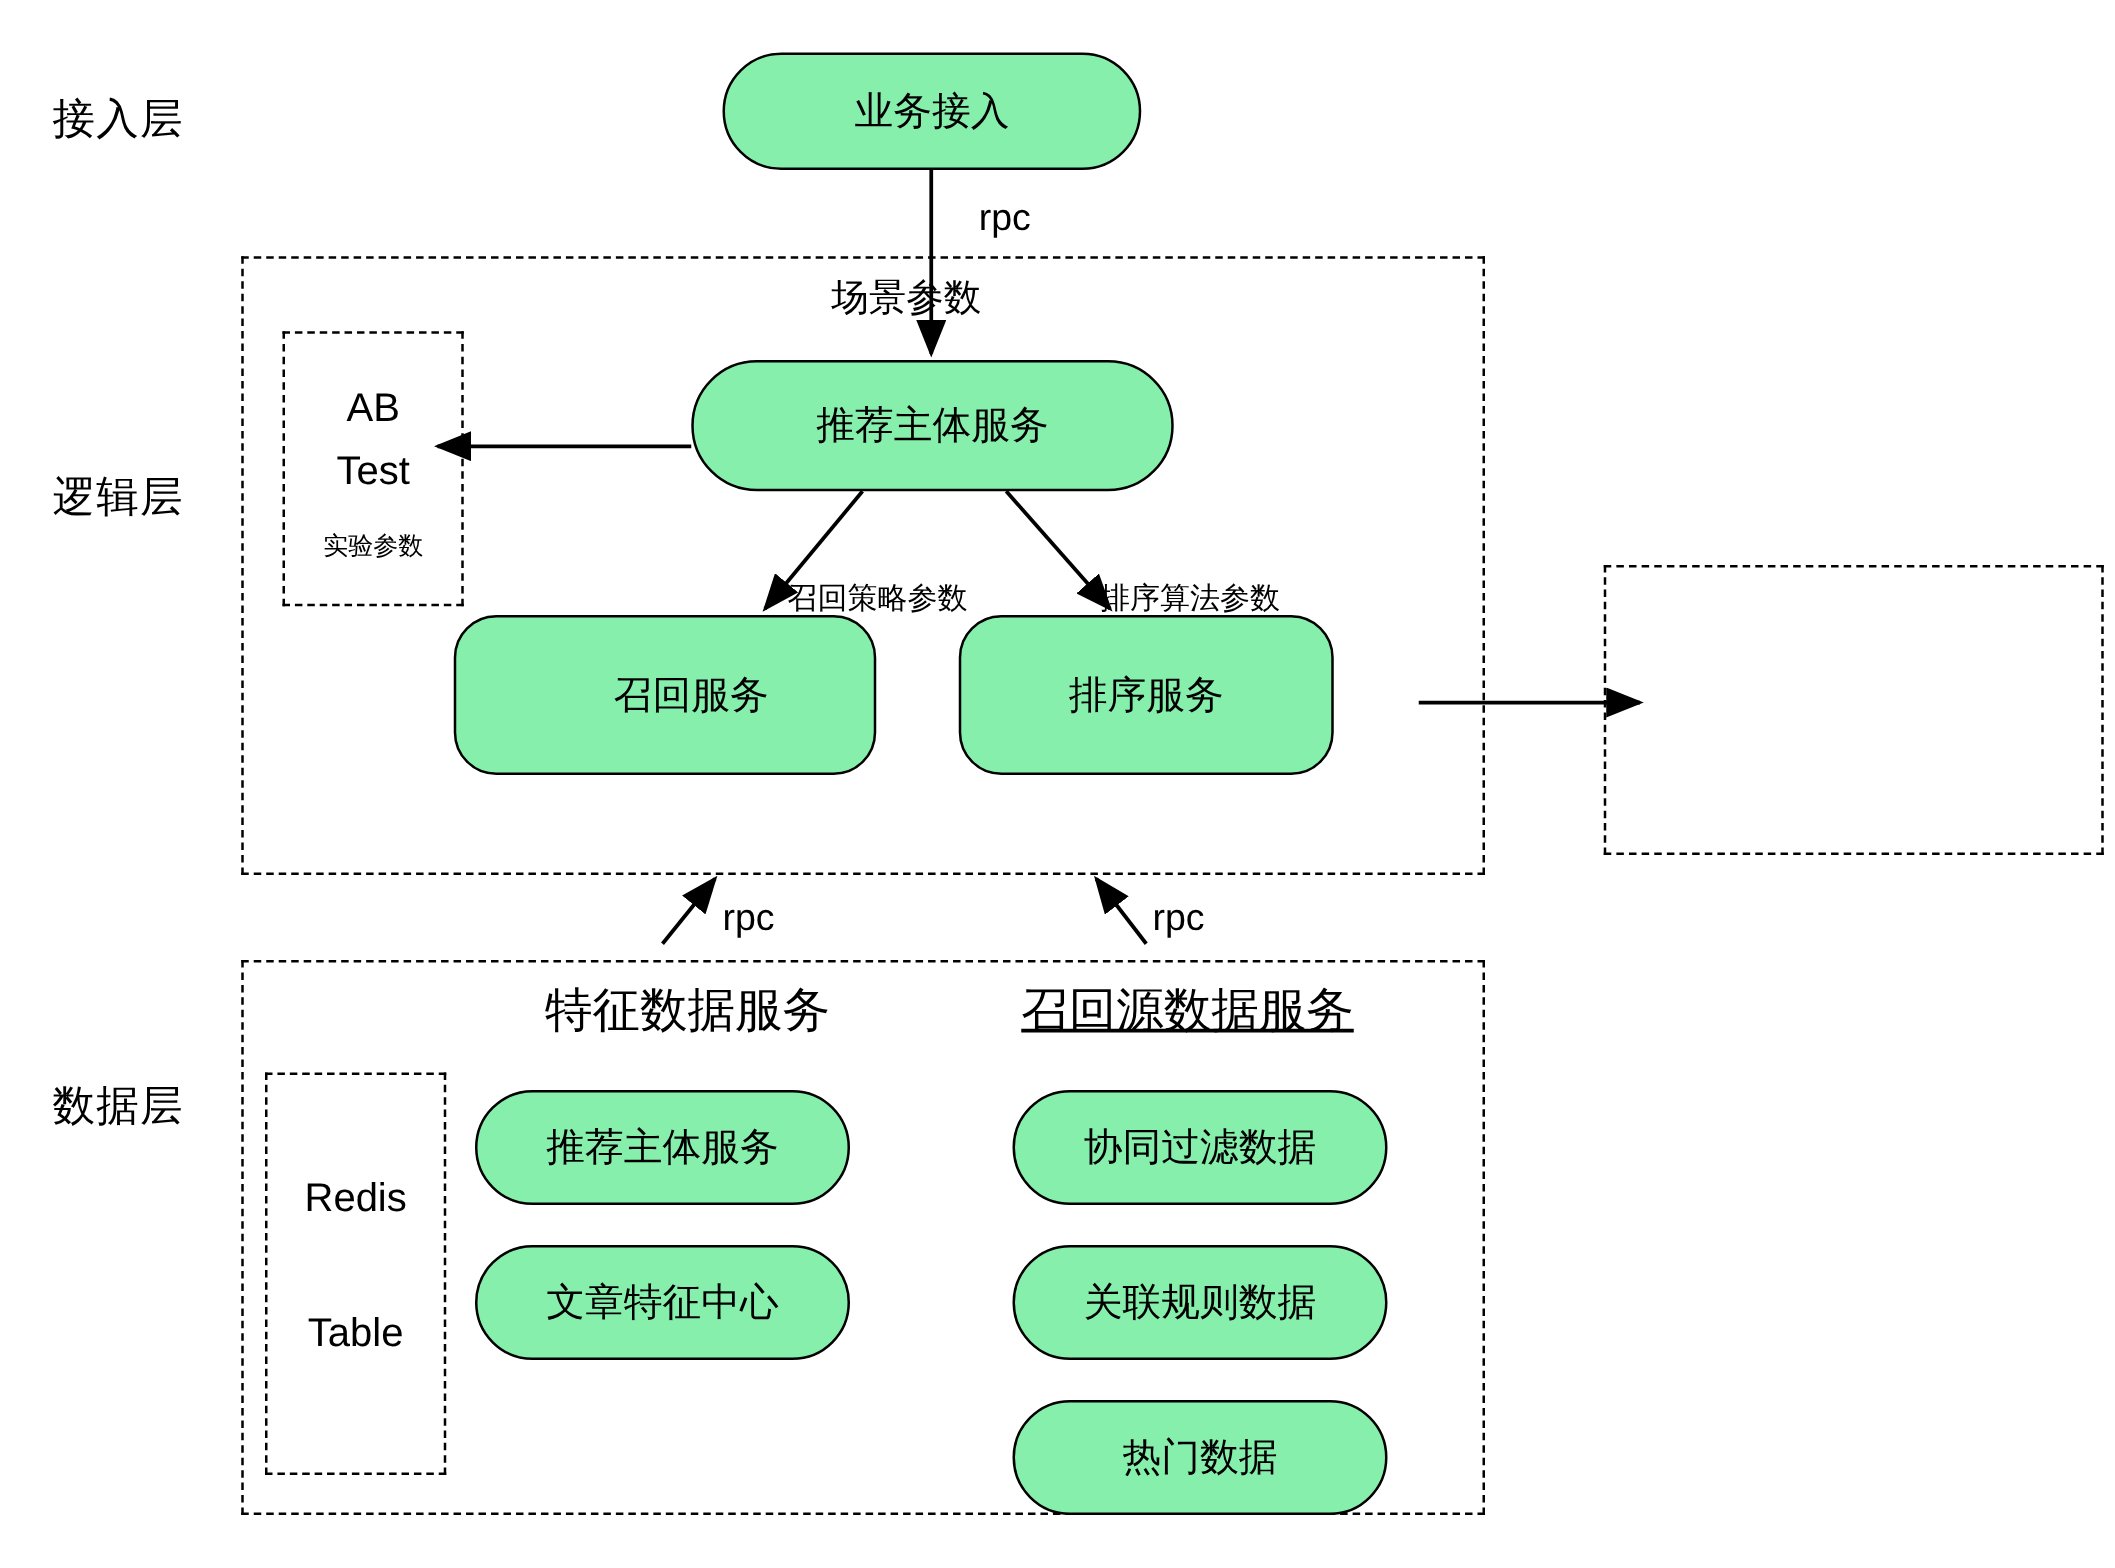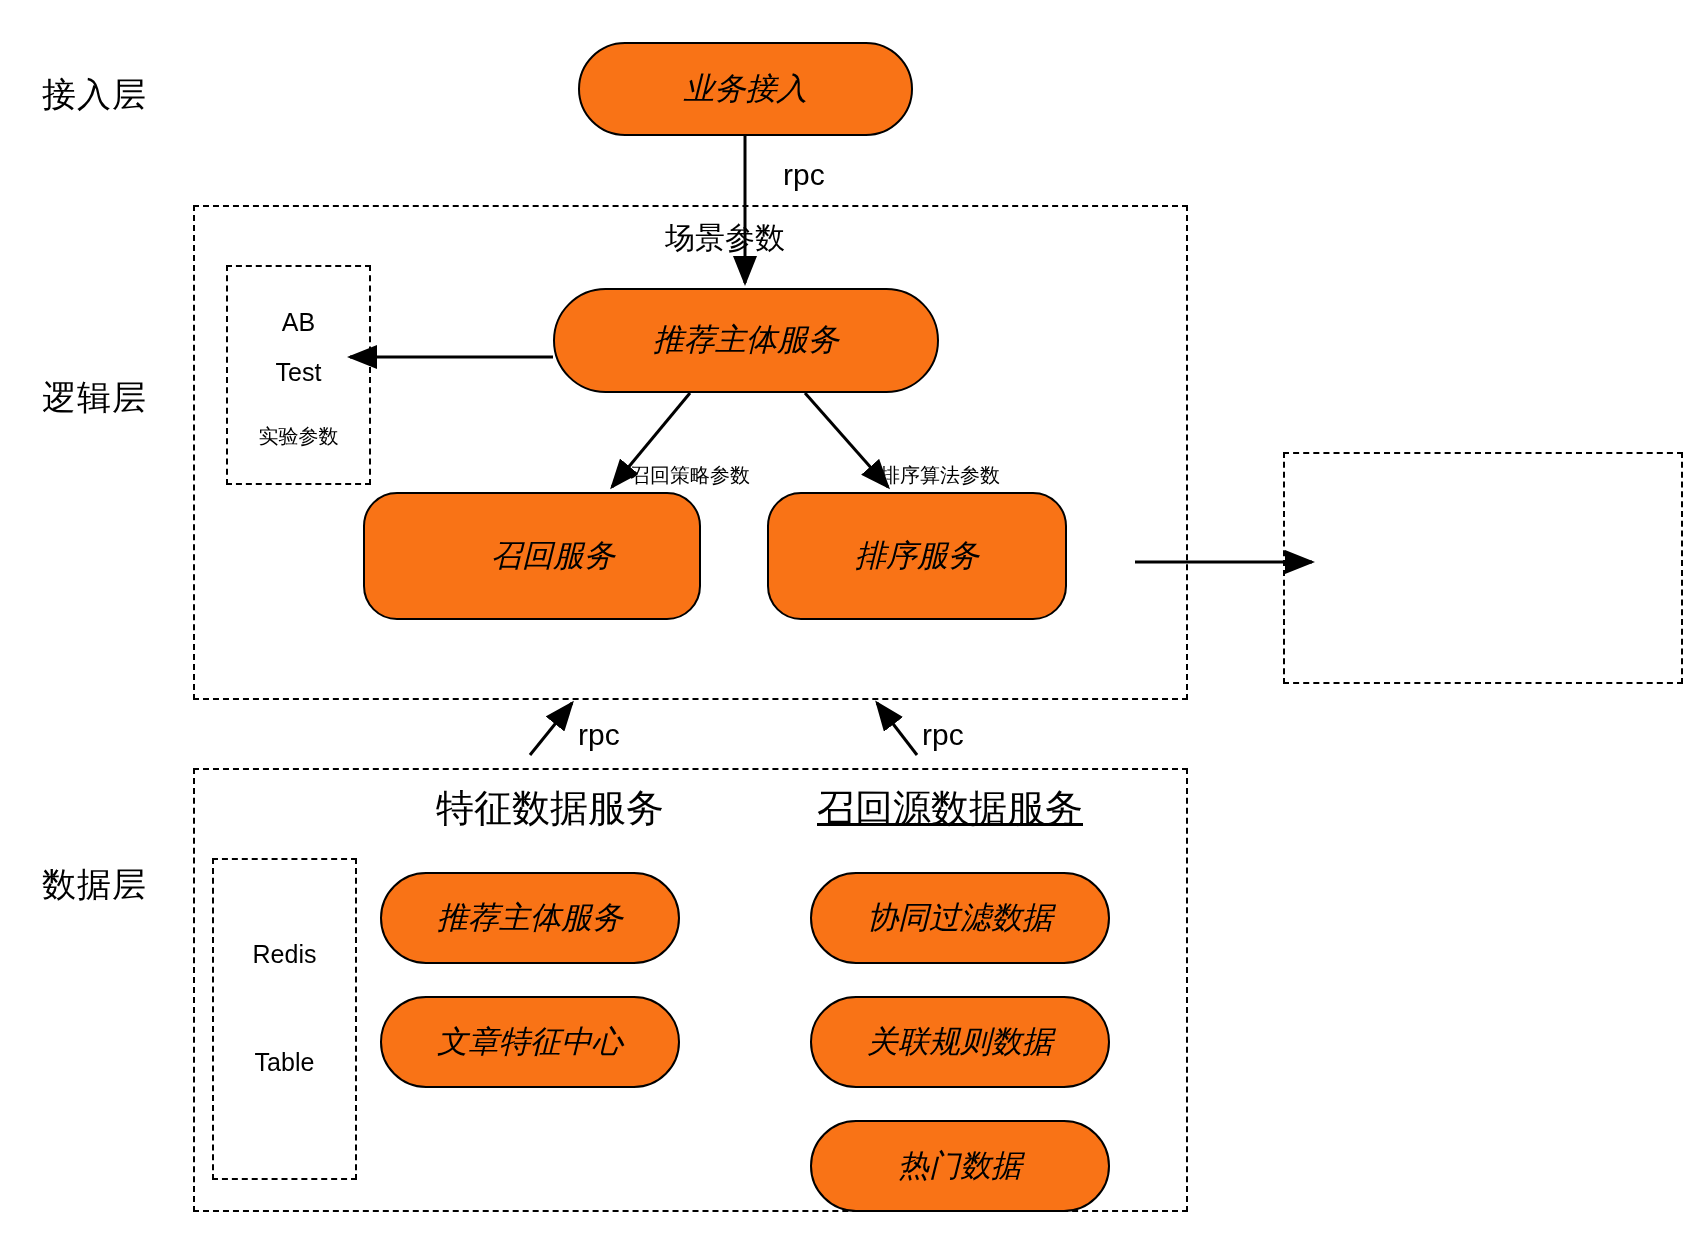--- a/index.html
+++ b/index.html
@@ -28,58 +28,57 @@
   .dashed-box {
     position: absolute;
     border: 2px dashed #000;
     box-sizing: border-box;
     background: transparent;
   }
   .node {
     position: absolute;
     border: 2px solid #000;
     box-sizing: border-box;
-    background: #f97316;
+    background: #86efac;
     display: flex;
     align-items: center;
     justify-content: center;
     text-align: center;
     font-size: 31px;
     color: #000;
     line-height: 1.25;
-    font-style: italic;
   }
   .node.pill {
     border-radius: 999px;
   }
   .node.round {
     border-radius: 34px;
   }
   .plain-text {
     position: absolute;
     font-size: 38px;
     color: #000;
     white-space: nowrap;
     text-align: center;
   }
   .small-text {
     position: absolute;
-    font-size: 20px;
+    font-size: 24px;
     color: #000;
     white-space: nowrap;
   }
   .edge-label {
     position: absolute;
     font-size: 30px;
     color: #000;
     white-space: nowrap;
   }
   .ab-text {
     position: absolute;
-    font-size: 25px;
+    font-size: 32px;
     color: #000;
     text-align: center;
     white-space: nowrap;
   }
   svg.arrows {
     position: absolute;
     left: 0;
     top: 0;
     width: 1692px;
     height: 1254px;

